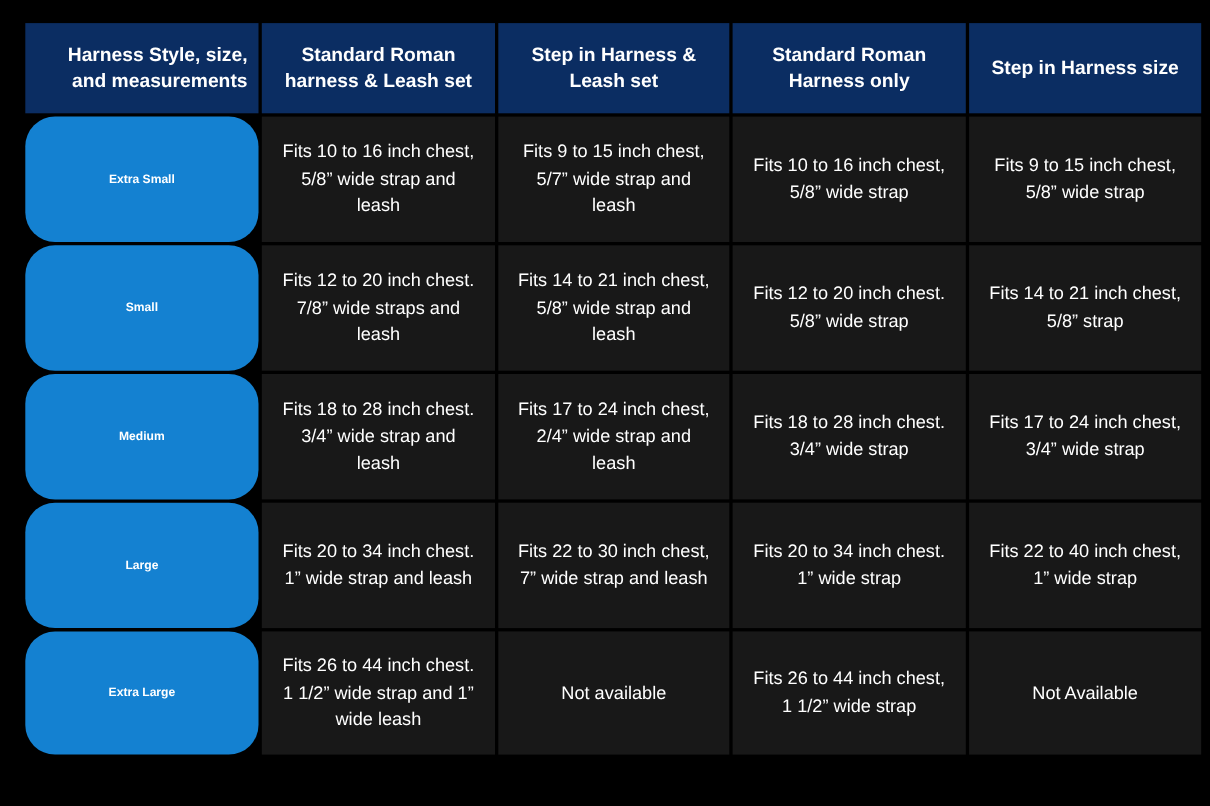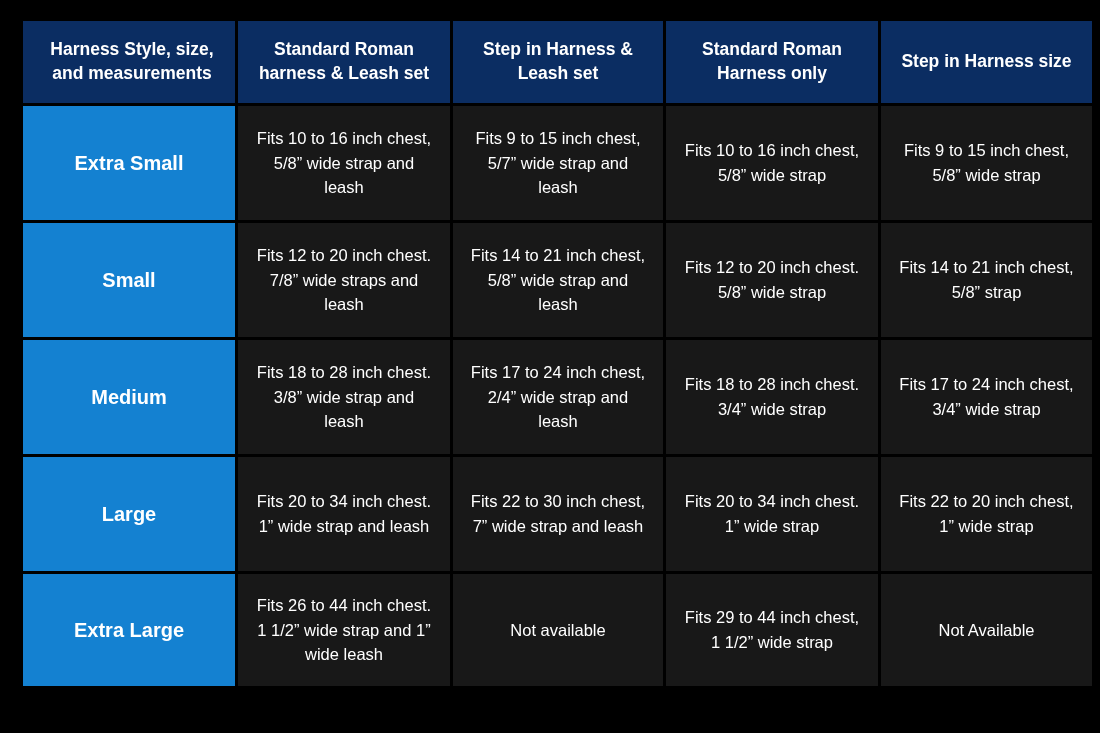--- a/index.html
+++ b/index.html
@@ -39,32 +39,33 @@
     font-size: 17.5px;
     font-weight: bold;
     line-height: 1.35;
     padding: 14px 10px;
     height: 82px;
     vertical-align: middle;
     text-align: center;
     box-sizing: border-box;
   }
   thead th.corner {
-    text-align: center;
+    text-align: right;
     padding-left: 16px;
   }
   tbody th.rowlabel {
     background: #1481d1;
     color: #ffffff;
-    font-size: 20px;
+    font-size: 11px;
     font-weight: bold;
     text-align: center;
     vertical-align: middle;
     padding: 10px 8px;
     box-sizing: border-box;
+    border-radius: 27px;
   }
   tbody td {
     background: #181818;
     color: #ffffff;
     font-size: 16.5px;
     font-weight: normal;
     line-height: 1.5;
     text-align: center;
     vertical-align: middle;
     padding: 10px 14px;
@@ -104,34 +105,34 @@
       </tr>
       <tr>
         <th class="rowlabel">Small</th>
         <td>Fits 12 to 20 inch chest. 7/8” wide straps and leash</td>
         <td>Fits 14 to 21 inch chest, 5/8” wide strap and leash</td>
         <td>Fits 12 to 20 inch chest. 5/8” wide strap</td>
         <td>Fits 14 to 21 inch chest, 5/8” strap</td>
       </tr>
       <tr>
         <th class="rowlabel">Medium</th>
-        <td>Fits 18 to 28 inch chest. 3/8” wide strap and leash</td>
+        <td>Fits 18 to 28 inch chest. 3/4” wide strap and leash</td>
         <td>Fits 17 to 24 inch chest, 2/4” wide strap and leash</td>
         <td>Fits 18 to 28 inch chest. 3/4” wide strap</td>
         <td>Fits 17 to 24 inch chest, 3/4” wide strap</td>
       </tr>
       <tr>
         <th class="rowlabel">Large</th>
         <td>Fits 20 to 34 inch chest. 1” wide strap and leash</td>
         <td>Fits 22 to 30 inch chest, 7” wide strap and leash</td>
         <td>Fits 20 to 34 inch chest. 1” wide strap</td>
-        <td>Fits 22 to 20 inch chest, 1” wide strap</td>
+        <td>Fits 22 to 40 inch chest, 1” wide strap</td>
       </tr>
       <tr>
         <th class="rowlabel">Extra Large</th>
         <td>Fits 26 to 44 inch chest. 1 1/2” wide strap and 1” wide leash</td>
         <td>Not available</td>
-        <td>Fits 29 to 44 inch chest, 1 1/2” wide strap</td>
+        <td>Fits 26 to 44 inch chest, 1 1/2” wide strap</td>
         <td>Not Available</td>
       </tr>
     </tbody>
   </table>
 </div>
 
 </body></html>

